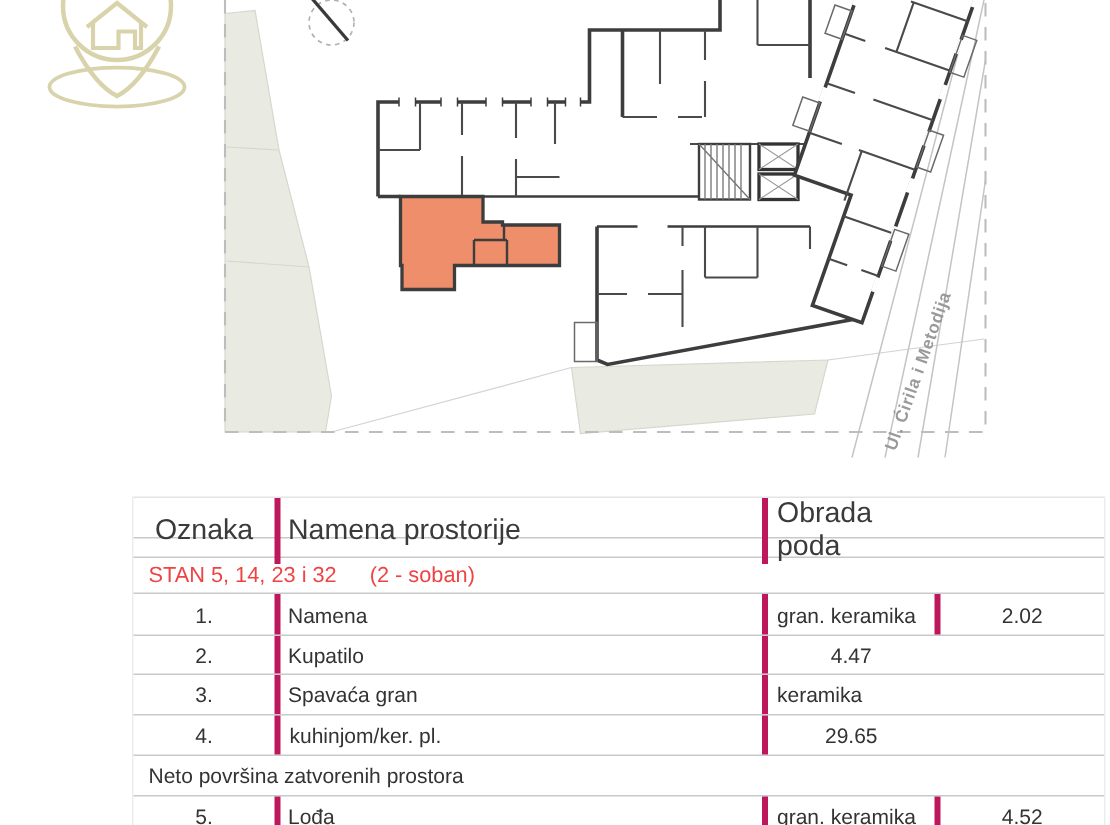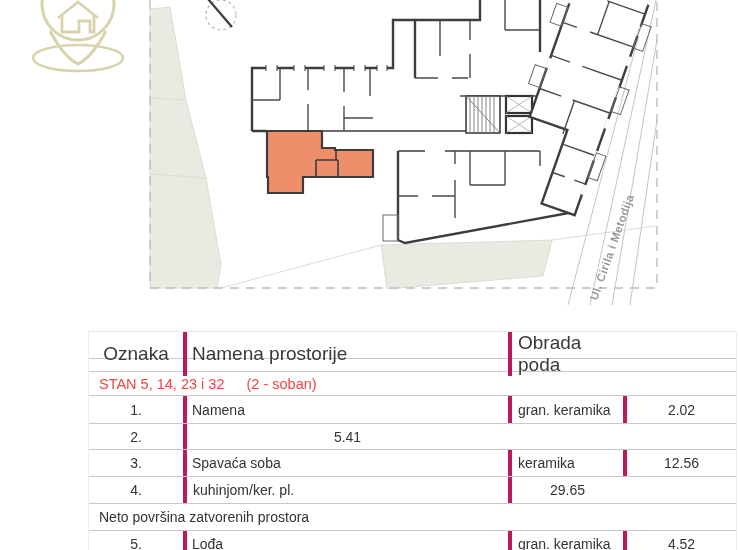--- a/index.html
+++ b/index.html
@@ -177,28 +177,28 @@
 
     <div class="t-row bordered r1">
       <div class="c1">1.</div>
       <div class="c2">Namena</div>
       <div class="c3">gran. keramika</div>
       <div class="c4">2.02</div>
     </div>
 
     <div class="t-row bordered r2">
       <div class="c1">2.</div>
-      <div class="c4">5.41</div>
+      <div class="c2">Kupatilo</div>
+      <div class="c4">4.47</div>
     </div>
 
     <div class="t-row bordered r3">
       <div class="c1">3.</div>
-      <div class="c2">Spavaća soba</div>
+      <div class="c2">Spavaća gran</div>
       <div class="c3">keramika</div>
-      <div class="c4">12.56</div>
     </div>
 
     <div class="t-row bordered r4">
       <div class="c1">4.</div>
       <div class="c3">kuhinjom/ker. pl.</div>
       <div class="c4">29.65</div>
     </div>
 
     <div class="t-row t-summary">
       <div class="s-label">Neto površina zatvorenih prostora</div>

